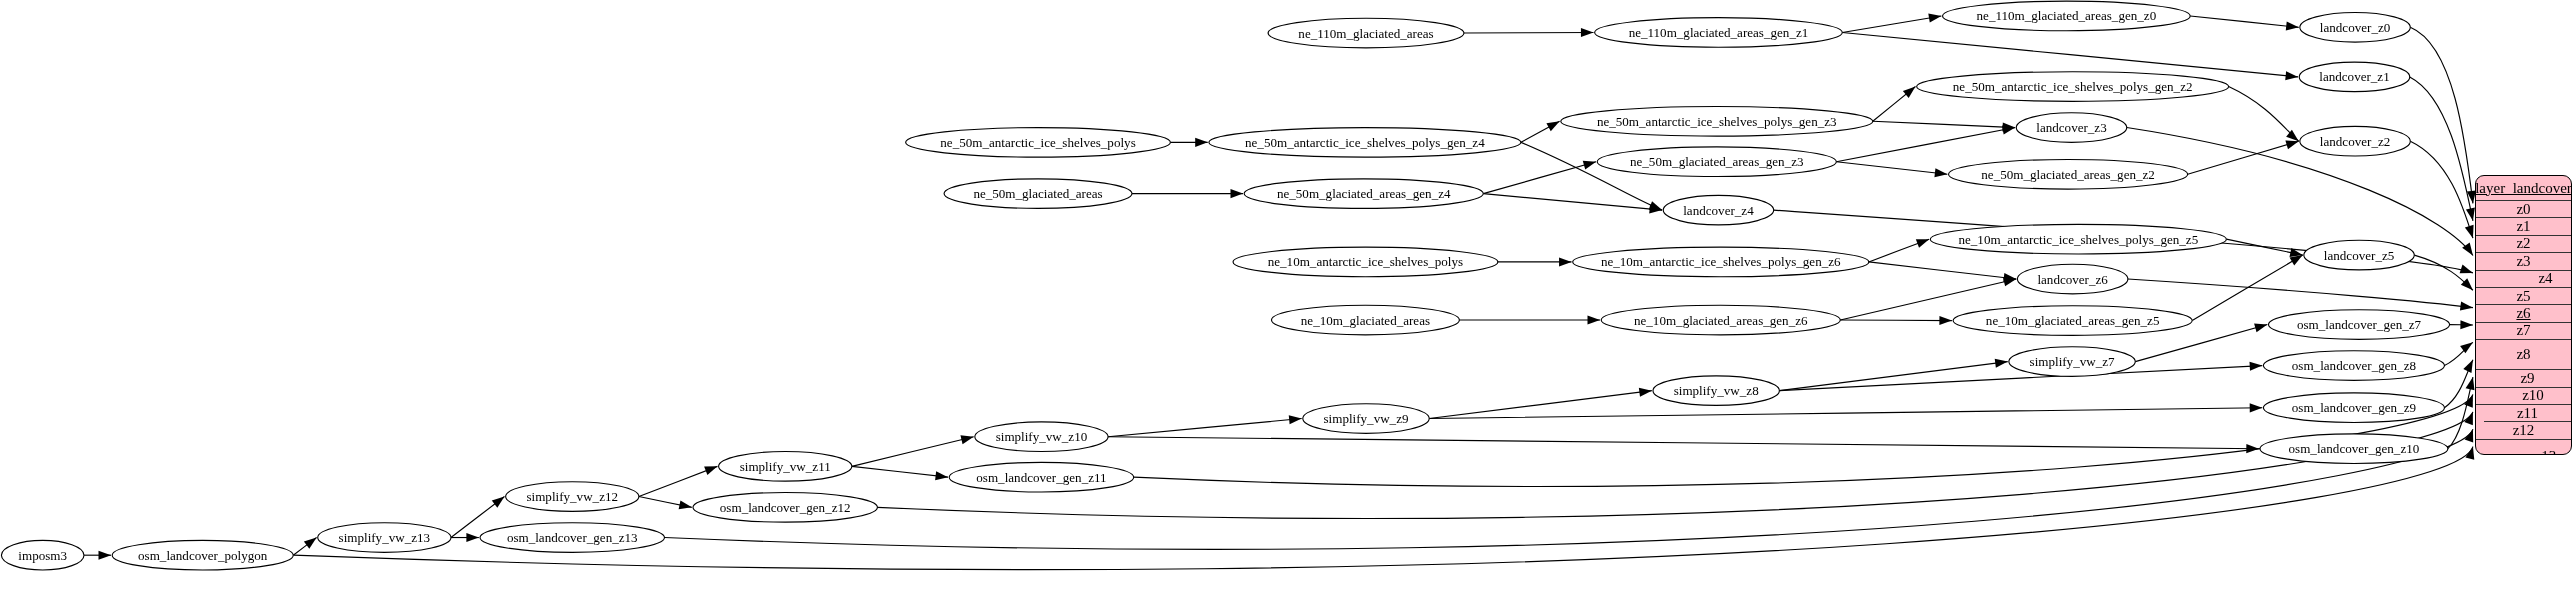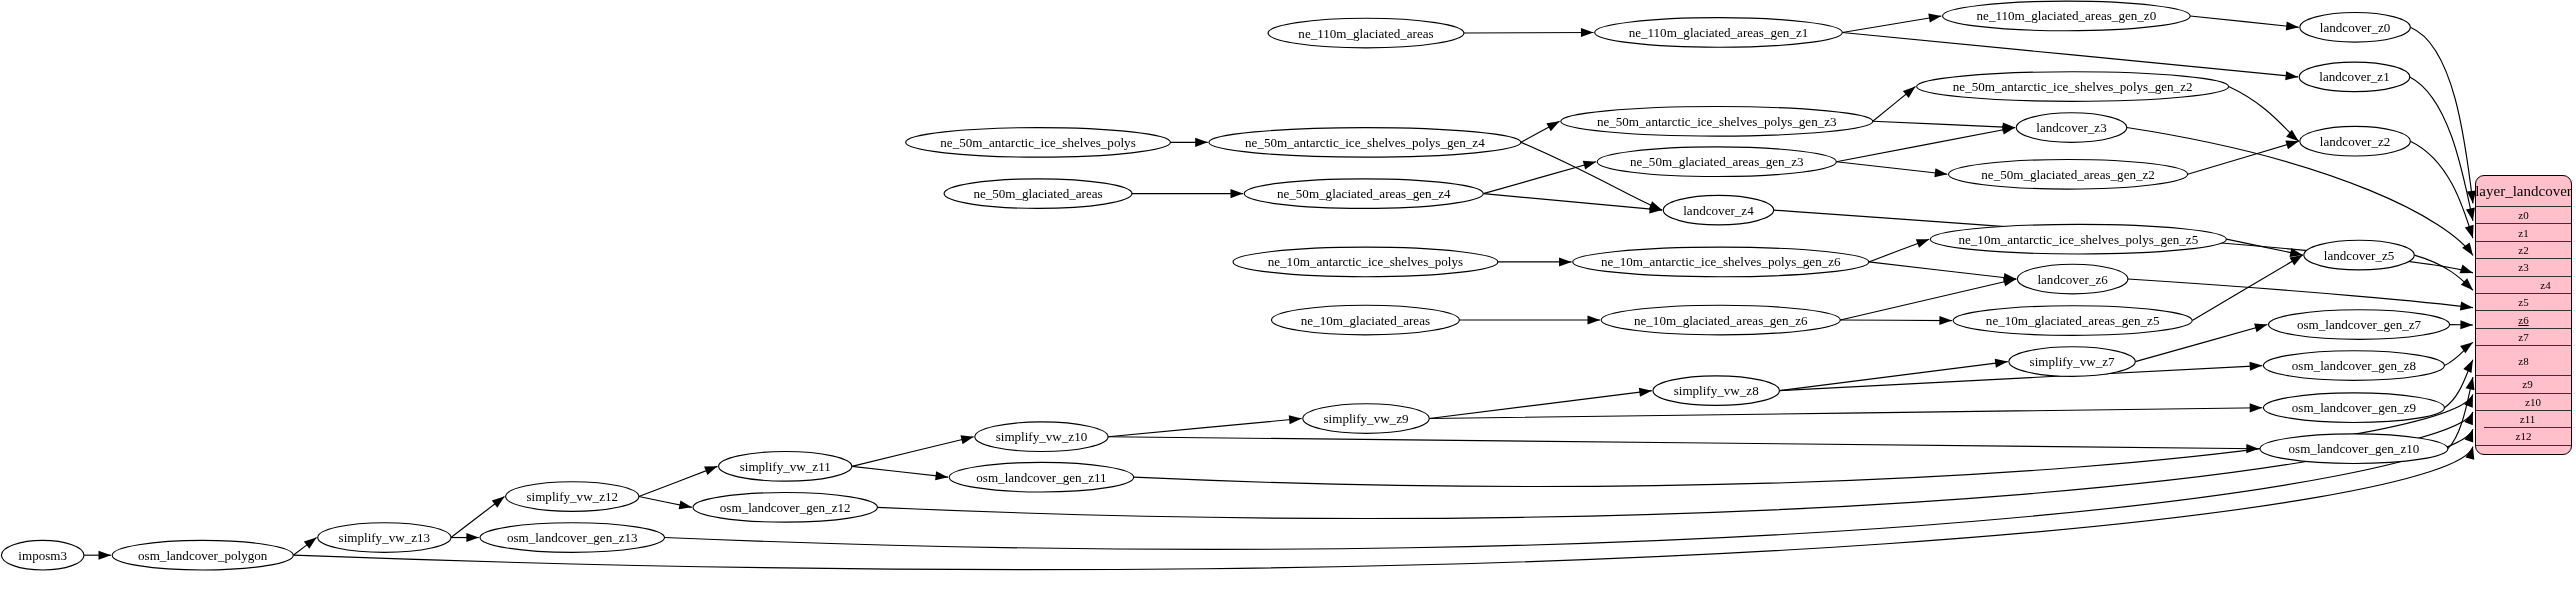--- a/index.html
+++ b/index.html
@@ -33,21 +33,21 @@
     align-items: center;
     justify-content: center;
     font-size: 15px;
     border-bottom: 1.1px solid #333333;
   }
   #etl-table .tbl-row {
     box-sizing: border-box;
     display: flex;
     align-items: center;
     justify-content: center;
-    font-size: 11px;
+    font-size: 15px;
     border-bottom: 1.1px solid #333333;
   }
   #etl-table .tbl-row:last-child { border-bottom: none; }
 </style>
 </head>
 <body>
 
 <div id="canvas">
   <svg id="edge-layer" xmlns="http://www.w3.org/2000/svg" width="2576" height="611" viewBox="0 0 4524 1073">
       <defs>
@@ -266,21 +266,21 @@
       <g>
         <ellipse cx="4136" cy="48" rx="97" ry="26" fill="#ffffff" stroke="#000000" stroke-width="2"></ellipse>
         <text x="4136" y="48" text-anchor="middle" dominant-baseline="central" font-size="23">landcover_z0</text>
       </g>
       <g>
         <ellipse cx="4135" cy="135" rx="97" ry="26" fill="#ffffff" stroke="#000000" stroke-width="2"></ellipse>
         <text x="4135" y="135" text-anchor="middle" dominant-baseline="central" font-size="23">landcover_z1</text>
       </g>
     </svg>
   <div id="etl-table" style="left: 2475px; top: 175px; width: 97px; height: 280px; background: rgb(255, 192, 203); border-color: rgb(0, 0, 0);">
-    <div class="tbl-header" style="height: 31px;">layer_landcover</div>
+    <div class="tbl-header" style="height: 25px; text-decoration: underline;">layer_landcover</div>
     <div id="tbl-rows">
         <div class="tbl-row" style="height: 17.4px;">z0</div>
         <div class="tbl-row" style="height: 17.4px;">z1</div>
         <div class="tbl-row" style="height: 17.4px; font-family: Liberation Serif, serif;">z2</div>
         <div class="tbl-row" style="height: 17.4px;">z3</div>
         <div class="tbl-row" style="height: 17.4px; padding-left: 44px;">z4</div>
         <div class="tbl-row" style="height: 17.4px;">z5</div>
         <div class="tbl-row" style="height: 17.4px; text-decoration: underline;">z6</div>
         <div class="tbl-row" style="height: 17.4px;">z7</div>
         <div class="tbl-row" style="height: 30px;">z8</div>

